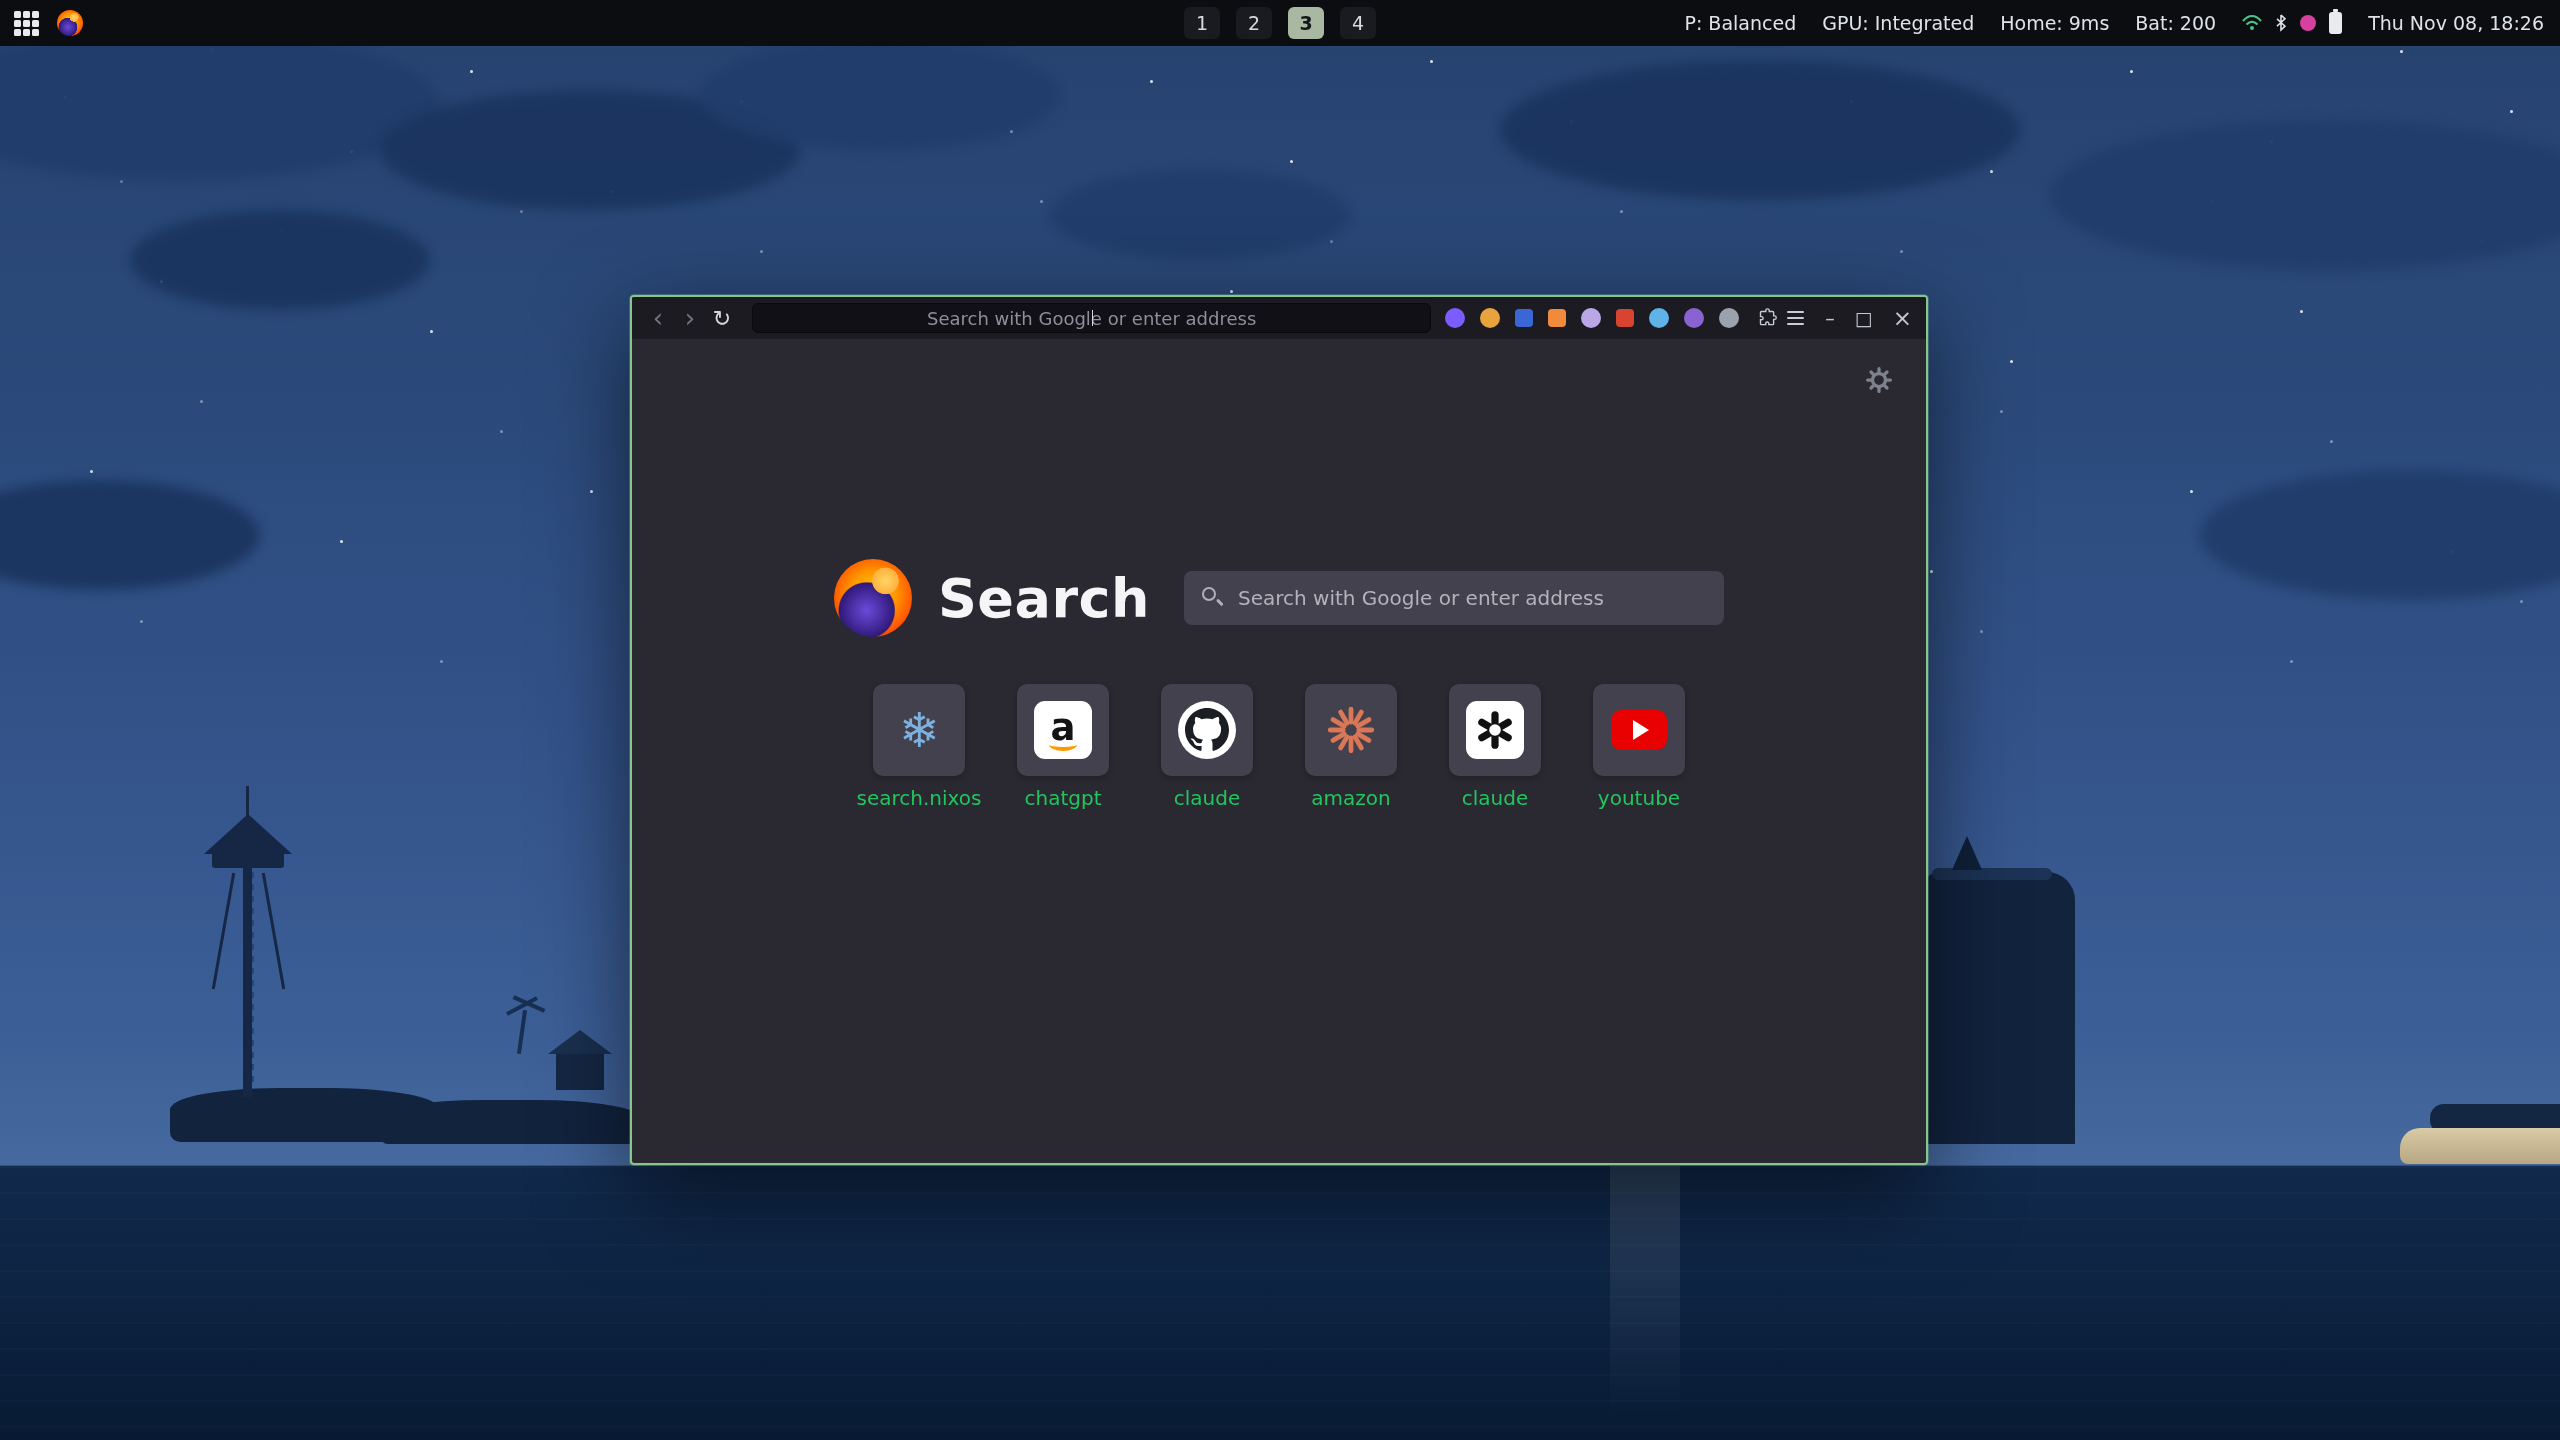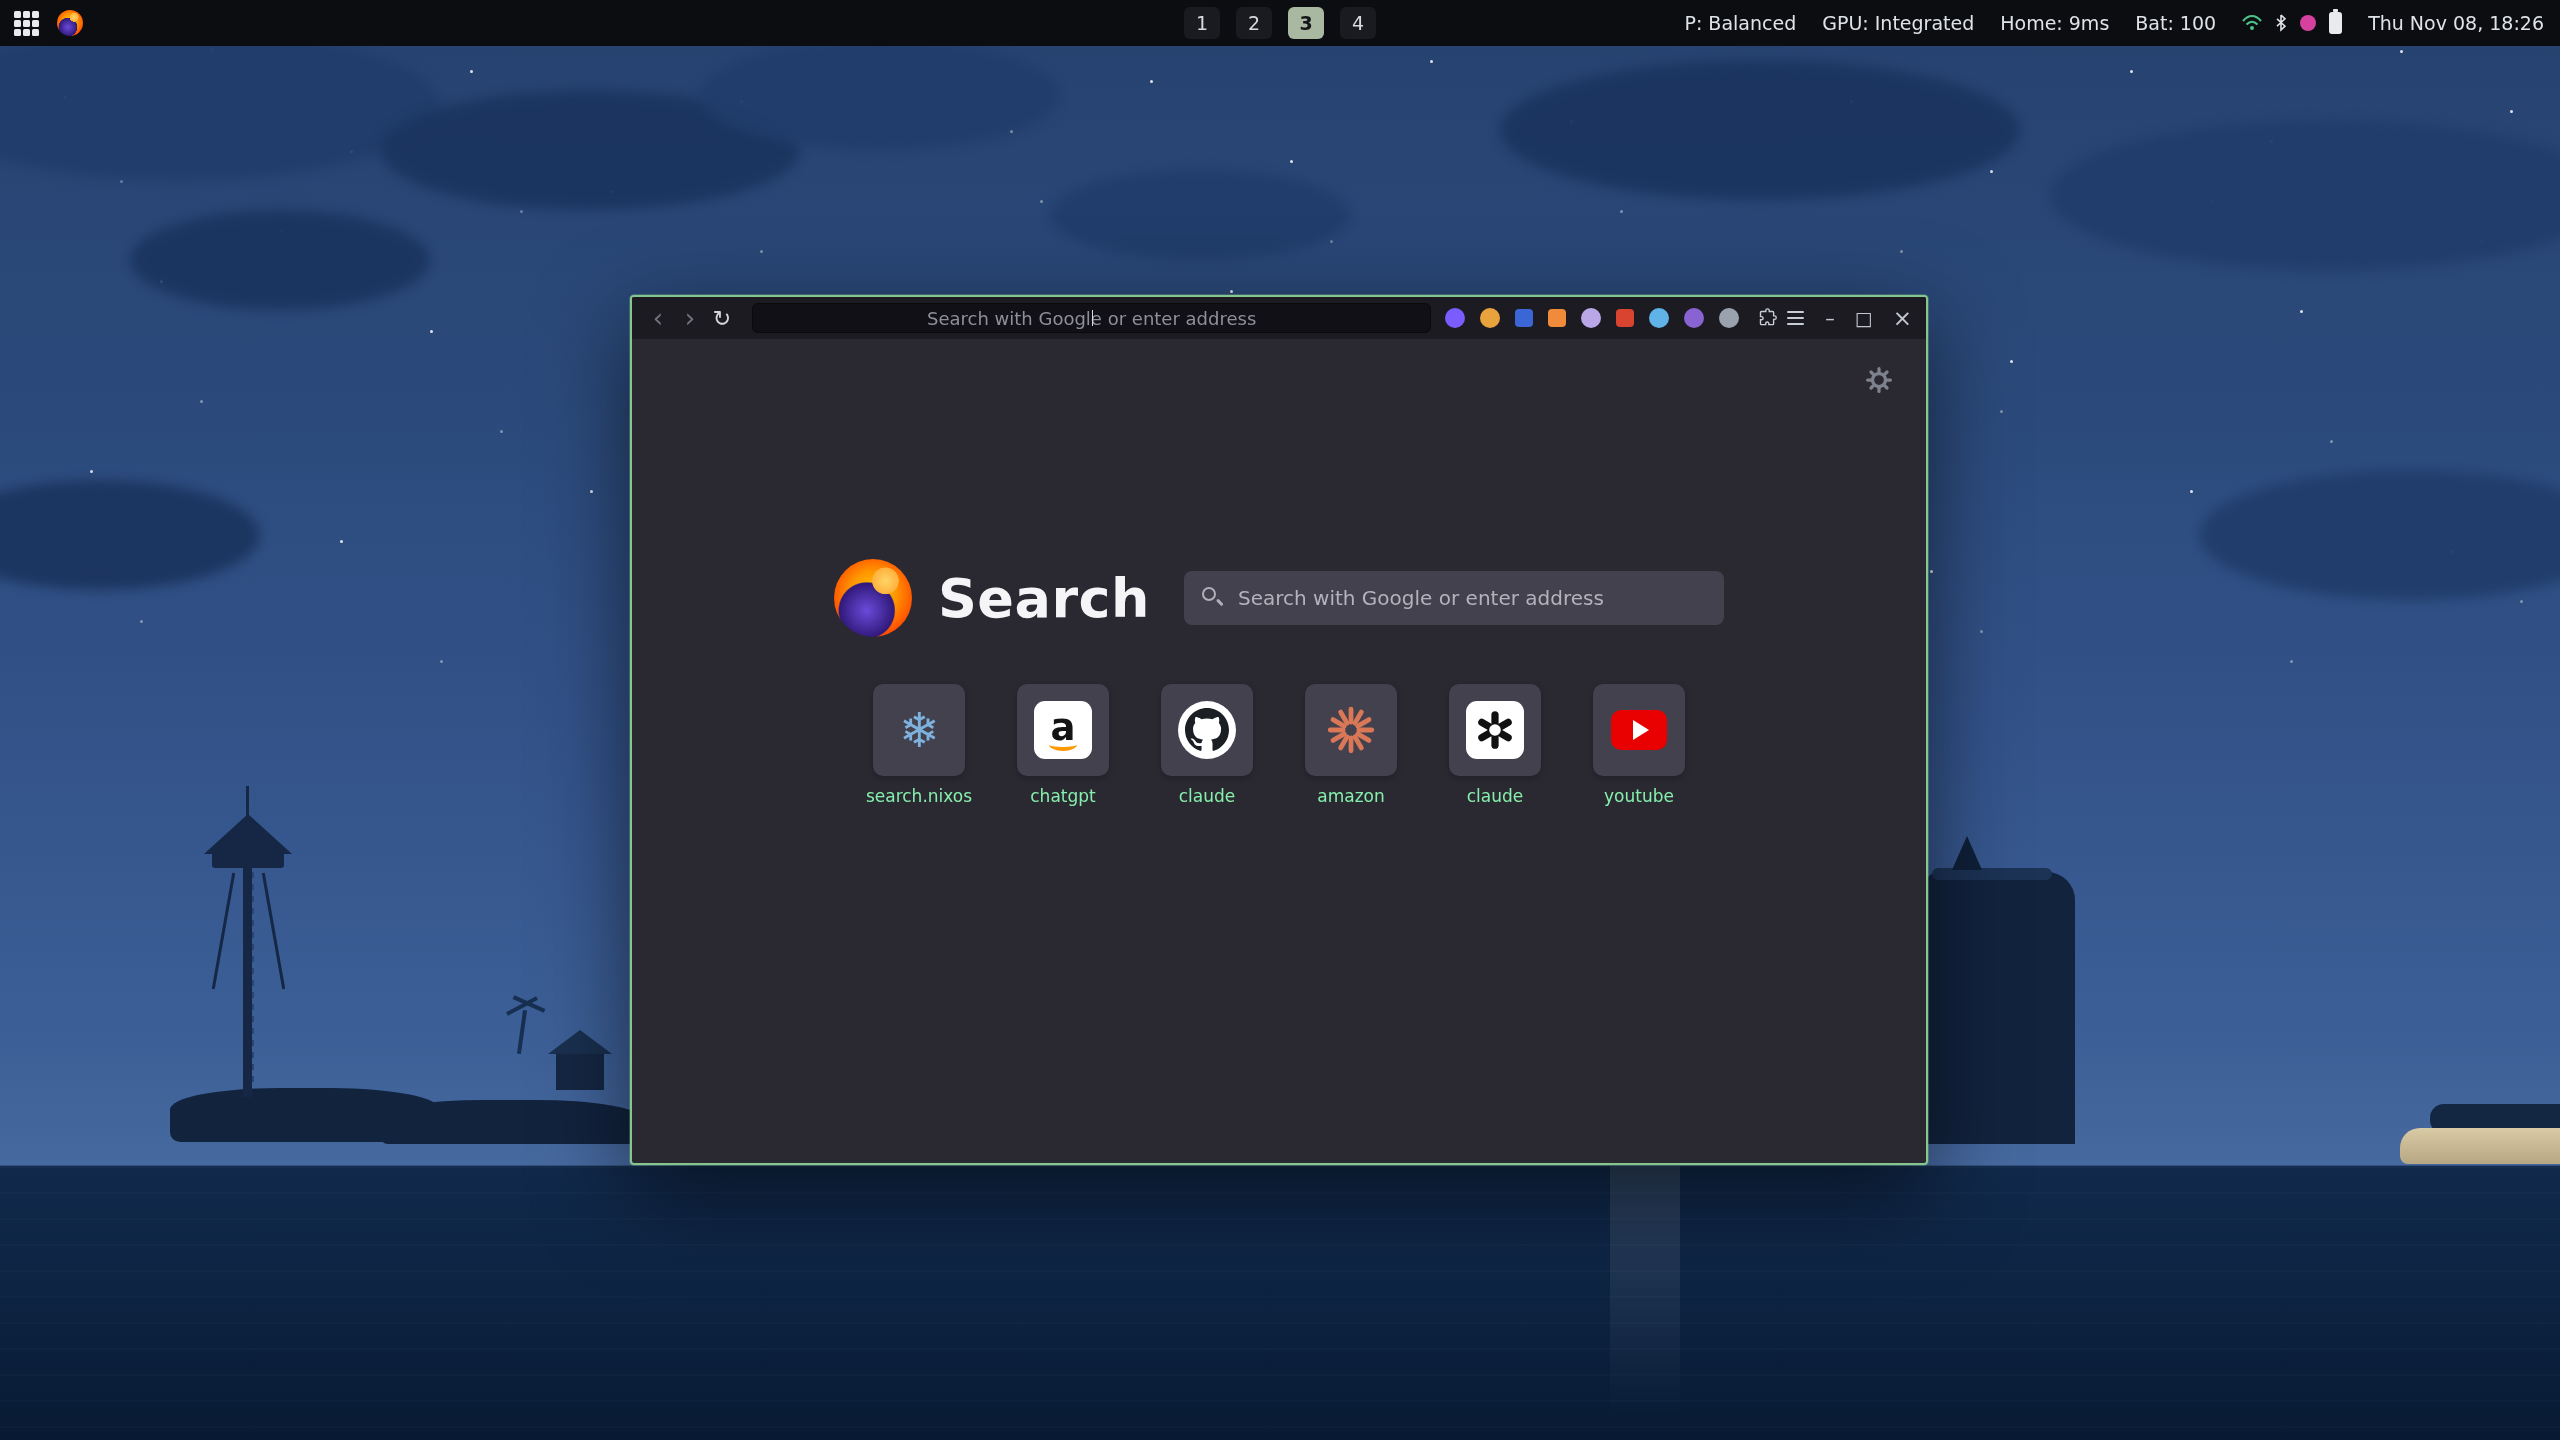--- a/index.html
+++ b/index.html
@@ -111,21 +111,21 @@
     font-size:20px;padding-left:54px;font-family:inherit;}
   .searchbox input::placeholder{color:#b3b3bd;}
   .mag{position:absolute;left:18px;top:16px;width:14px;height:14px;border:2.5px solid #b0b0ba;border-radius:50%;}
   .mag::after{content:"";position:absolute;left:12px;top:12px;width:8px;height:2.5px;background:#b0b0ba;
     transform:rotate(45deg);border-radius:2px;}
 
   .shortcuts{position:absolute;top:345px;left:0;right:0;display:flex;justify-content:center;gap:52px;}
   .shortcut{width:92px;display:flex;flex-direction:column;align-items:center;cursor:pointer;}
   .tile{width:92px;height:92px;background:var(--tile-bg);border-radius:10px;display:flex;align-items:center;
     justify-content:center;box-shadow:0 2px 6px rgba(0,0,0,.25);}
-  .slabel{margin-top:10px;font-size:17px;color:#86efac;text-align:center;white-space:nowrap;}
+  .slabel{margin-top:10px;font-size:20px;color:#22c55e;text-align:center;white-space:nowrap;}
   .snow{font-size:48px;color:var(--nixos-blue);line-height:1;}
   .white-sq{width:58px;height:58px;background:#fff;border-radius:11px;display:flex;flex-direction:column;
     align-items:center;justify-content:center;}
   .white-ci{width:58px;height:58px;background:#fff;border-radius:50%;display:flex;align-items:center;justify-content:center;}
   .am-a{font-size:37px;font-weight:bold;color:#141414;line-height:.9;margin-top:2px;}
   .am-smile{width:28px;height:13px;border-bottom:4px solid var(--amazon-orange);border-radius:0 0 60% 60%;margin-top:-6px;}
   .yt-body{width:56px;height:40px;background:var(--youtube-red);border-radius:10px;display:flex;align-items:center;justify-content:center;}
   .yt-tri{width:0;height:0;border-left:16px solid #fff;border-top:10px solid transparent;border-bottom:10px solid transparent;margin-left:4px;}
 </style>
 </head>
@@ -194,21 +194,21 @@
       <div class="ws">1</div>
       <div class="ws">2</div>
       <div class="ws active">3</div>
       <div class="ws">4</div>
     </div>
 
   <div class="tb-right">
     <span>P: Balanced</span>
     <span>GPU: Integrated</span>
     <span>Home: 9ms</span>
-    <span>Bat: 100</span>
+    <span>Bat: 200</span>
     <span class="tb-icons">
       <svg width="20" height="16" viewBox="0 0 20 16">
         <path d="M1 6 C4 2.5 7 1 10 1 C13 1 16 2.5 19 6" fill="none" stroke="#4cc38a" stroke-width="2"></path>
         <path d="M4.5 9.5 C6.5 7.5 8 6.7 10 6.7 C12 6.7 13.5 7.5 15.5 9.5" fill="none" stroke="#4cc38a" stroke-width="2"></path>
         <circle cx="10" cy="13" r="2" fill="#4cc38a"></circle>
       </svg>
       <svg width="12" height="18" viewBox="0 0 12 18">
         <path d="M6 1 L10 4.8 L6 8.5 L10 12.2 L6 16 V1 M6 8.5 L2 4.8 M6 8.5 L2 12.2" fill="none" stroke="#dfe3e8" stroke-width="1.6"></path>
       </svg>
       <span class="dot-ind"></span>

